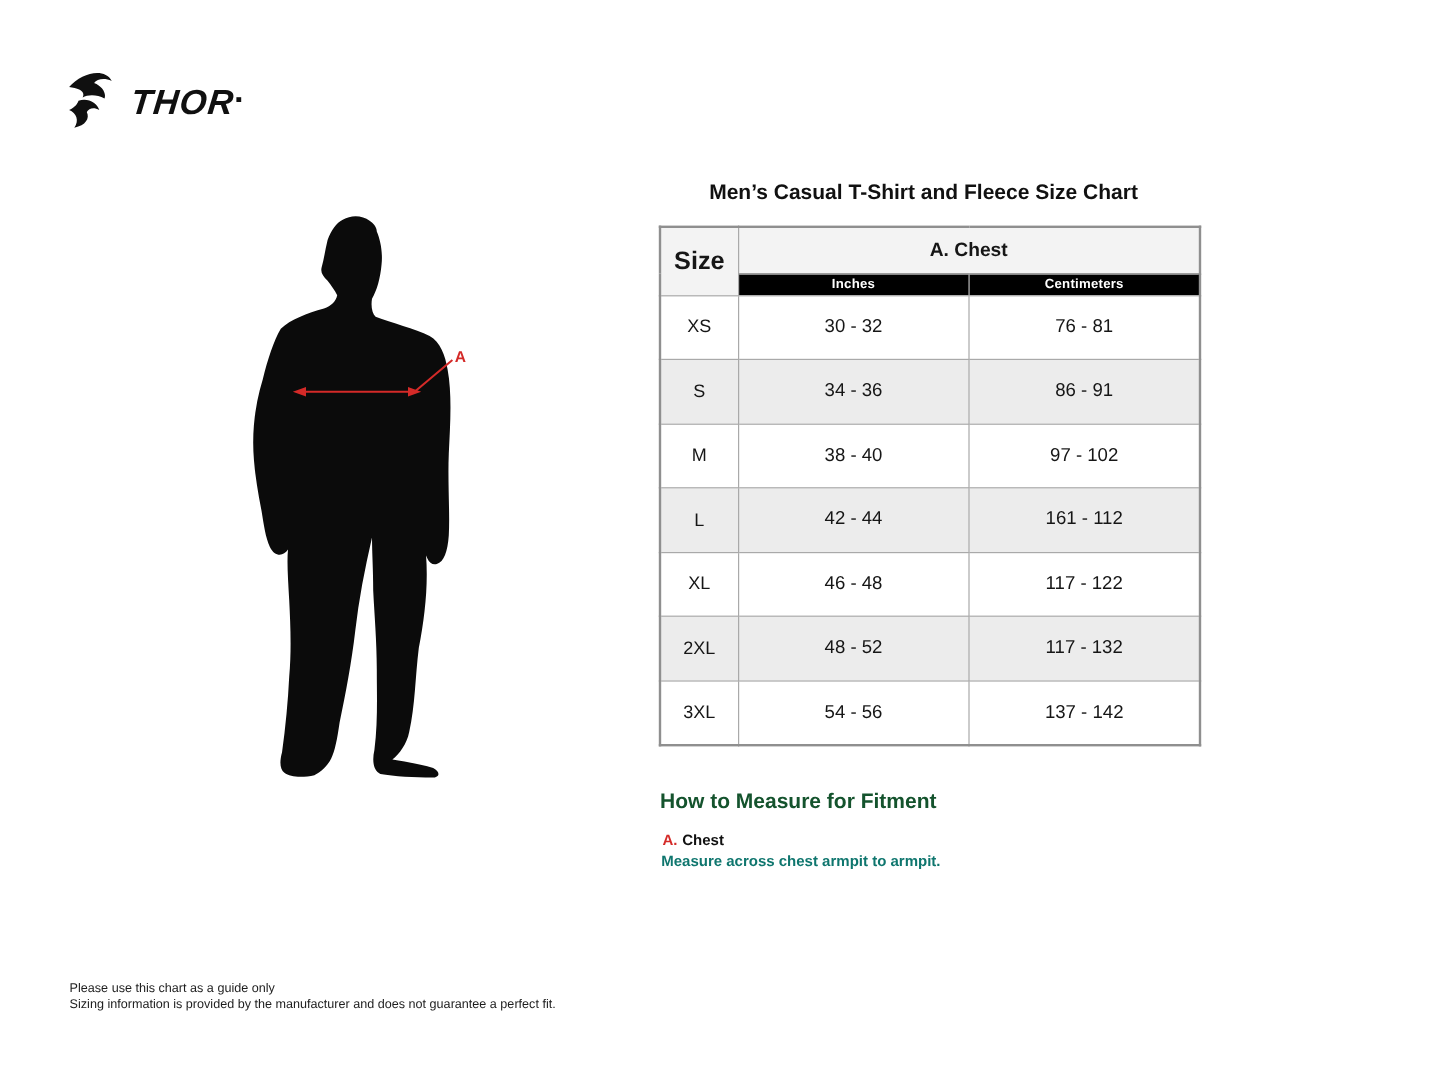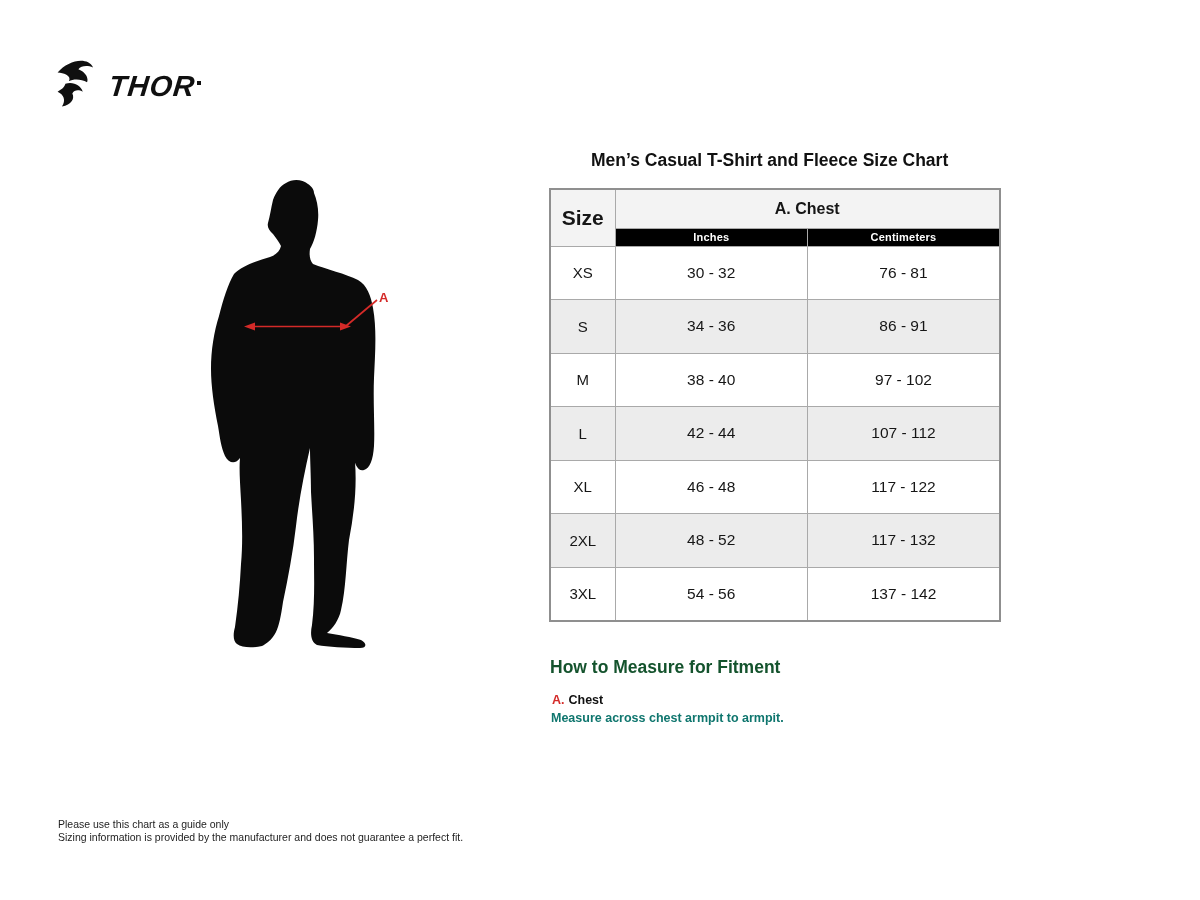--- a/index.html
+++ b/index.html
@@ -134,21 +134,21 @@
         <td>86 - 91</td>
       </tr>
       <tr>
         <td class="c-size">M</td>
         <td>38 - 40</td>
         <td>97 - 102</td>
       </tr>
       <tr>
         <td class="c-size">L</td>
         <td>42 - 44</td>
-        <td>107 - 112</td>
+        <td>161 - 112</td>
       </tr>
       <tr>
         <td class="c-size">XL</td>
         <td>46 - 48</td>
         <td>117 - 122</td>
       </tr>
       <tr>
         <td class="c-size">2XL</td>
         <td>48 - 52</td>
         <td>117 - 132</td>

